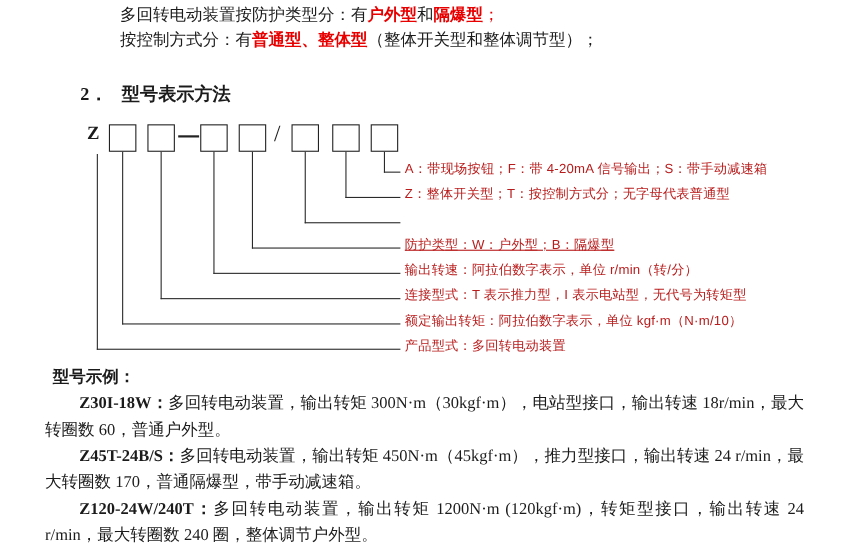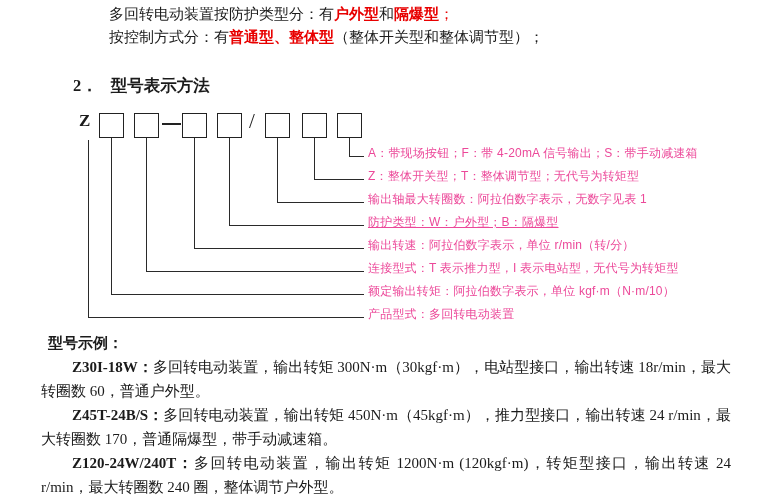--- a/index.html
+++ b/index.html
@@ -15,21 +15,21 @@
   .sec-heading .num{margin-right:13px;}
   
   .dg{position:absolute;left:0;top:0;width:770px;height:330px;}
   .dg-z{position:absolute;left:79px;top:111px;font-size:17px;font-weight:bold;}
   .dg-box{position:absolute;top:113px;width:25px;height:25px;box-sizing:border-box;
           border:1.5px solid #222;background:#fff;}
   .dg-dash{position:absolute;left:162px;top:123px;width:19px;height:0;border-top:2px solid #222;}
   .dg-slash{position:absolute;left:249px;top:109px;font-size:21px;}
   .conn{position:absolute;box-sizing:border-box;border-left:1.5px solid #2a2a2a;border-bottom:1.5px solid #2a2a2a;}
   .dg-label{position:absolute;left:368px;height:16px;line-height:16px;font-size:12px;white-space:nowrap;
-            font-family:"Liberation Sans","DejaVu Sans",sans-serif;color:#ec4899;letter-spacing:.2px;}
+            font-family:"Liberation Sans","DejaVu Sans",sans-serif;color:#b91c1c;letter-spacing:.2px;}
   
   .examples{position:absolute;left:41px;top:331px;width:690px;font-size:15px;}
   .ex-heading{font-weight:bold;line-height:24px;margin-left:7px;}
   .ex-para{margin:0;line-height:24px;text-indent:31px;text-align:justify;}
   .model{font-weight:bold;}
 </style>
 </head>
 <body>
 
 <div class="page">
@@ -59,22 +59,21 @@
     <div class="conn" style="left:349px;top:138px;width:15px;height:19px;"></div>
     <div class="conn" style="left:314px;top:138px;width:50px;height:42px;"></div>
     <div class="conn" style="left:277px;top:138px;width:87px;height:65px;"></div>
     <div class="conn" style="left:229px;top:138px;width:135px;height:88px;"></div>
     <div class="conn" style="left:194px;top:138px;width:170px;height:111px;"></div>
     <div class="conn" style="left:146px;top:138px;width:218px;height:134px;"></div>
     <div class="conn" style="left:111px;top:138px;width:253px;height:157px;"></div>
     <div class="conn" style="left:88px;top:140px;width:276px;height:178px;"></div>
 
     <div class="dg-label" style="top:145px;">A：带现场按钮；F：带 4-20mA 信号输出；S：带手动减速箱</div>
-    <div class="dg-label" style="top:168px;">Z：整体开关型；T：整体调节型；无代号为转矩型</div>
-    <div class="dg-label" style="top:191px;">输出轴最大转圈数：阿拉伯数字表示，无数字见表 1</div>
+    <div class="dg-label" style="top:168px;">Z：整体开关型；T：按控制方式分；无字母代表普通型</div>
     <div class="dg-label" style="top:214px;text-decoration:underline;">防护类型：W：户外型；B：隔爆型</div>
     <div class="dg-label" style="top:237px;">输出转速：阿拉伯数字表示，单位 r/min（转/分）</div>
     <div class="dg-label" style="top:260px;">连接型式：T 表示推力型，I 表示电站型，无代号为转矩型</div>
     <div class="dg-label" style="top:283px;">额定输出转矩：阿拉伯数字表示，单位 kgf·m（N·m/10）</div>
     <div class="dg-label" style="top:306px;">产品型式：多回转电动装置</div>
   </div>
 
   <div class="examples">
     <div class="ex-heading">型号示例：</div>
     <p class="ex-para"><span class="model">Z30I-18W：</span><span>多回转电动装置，输出转矩 300N·m（30kgf·m），电站型接口，输出转速 18r/min，最大转圈数 60，普通户外型。</span></p>

